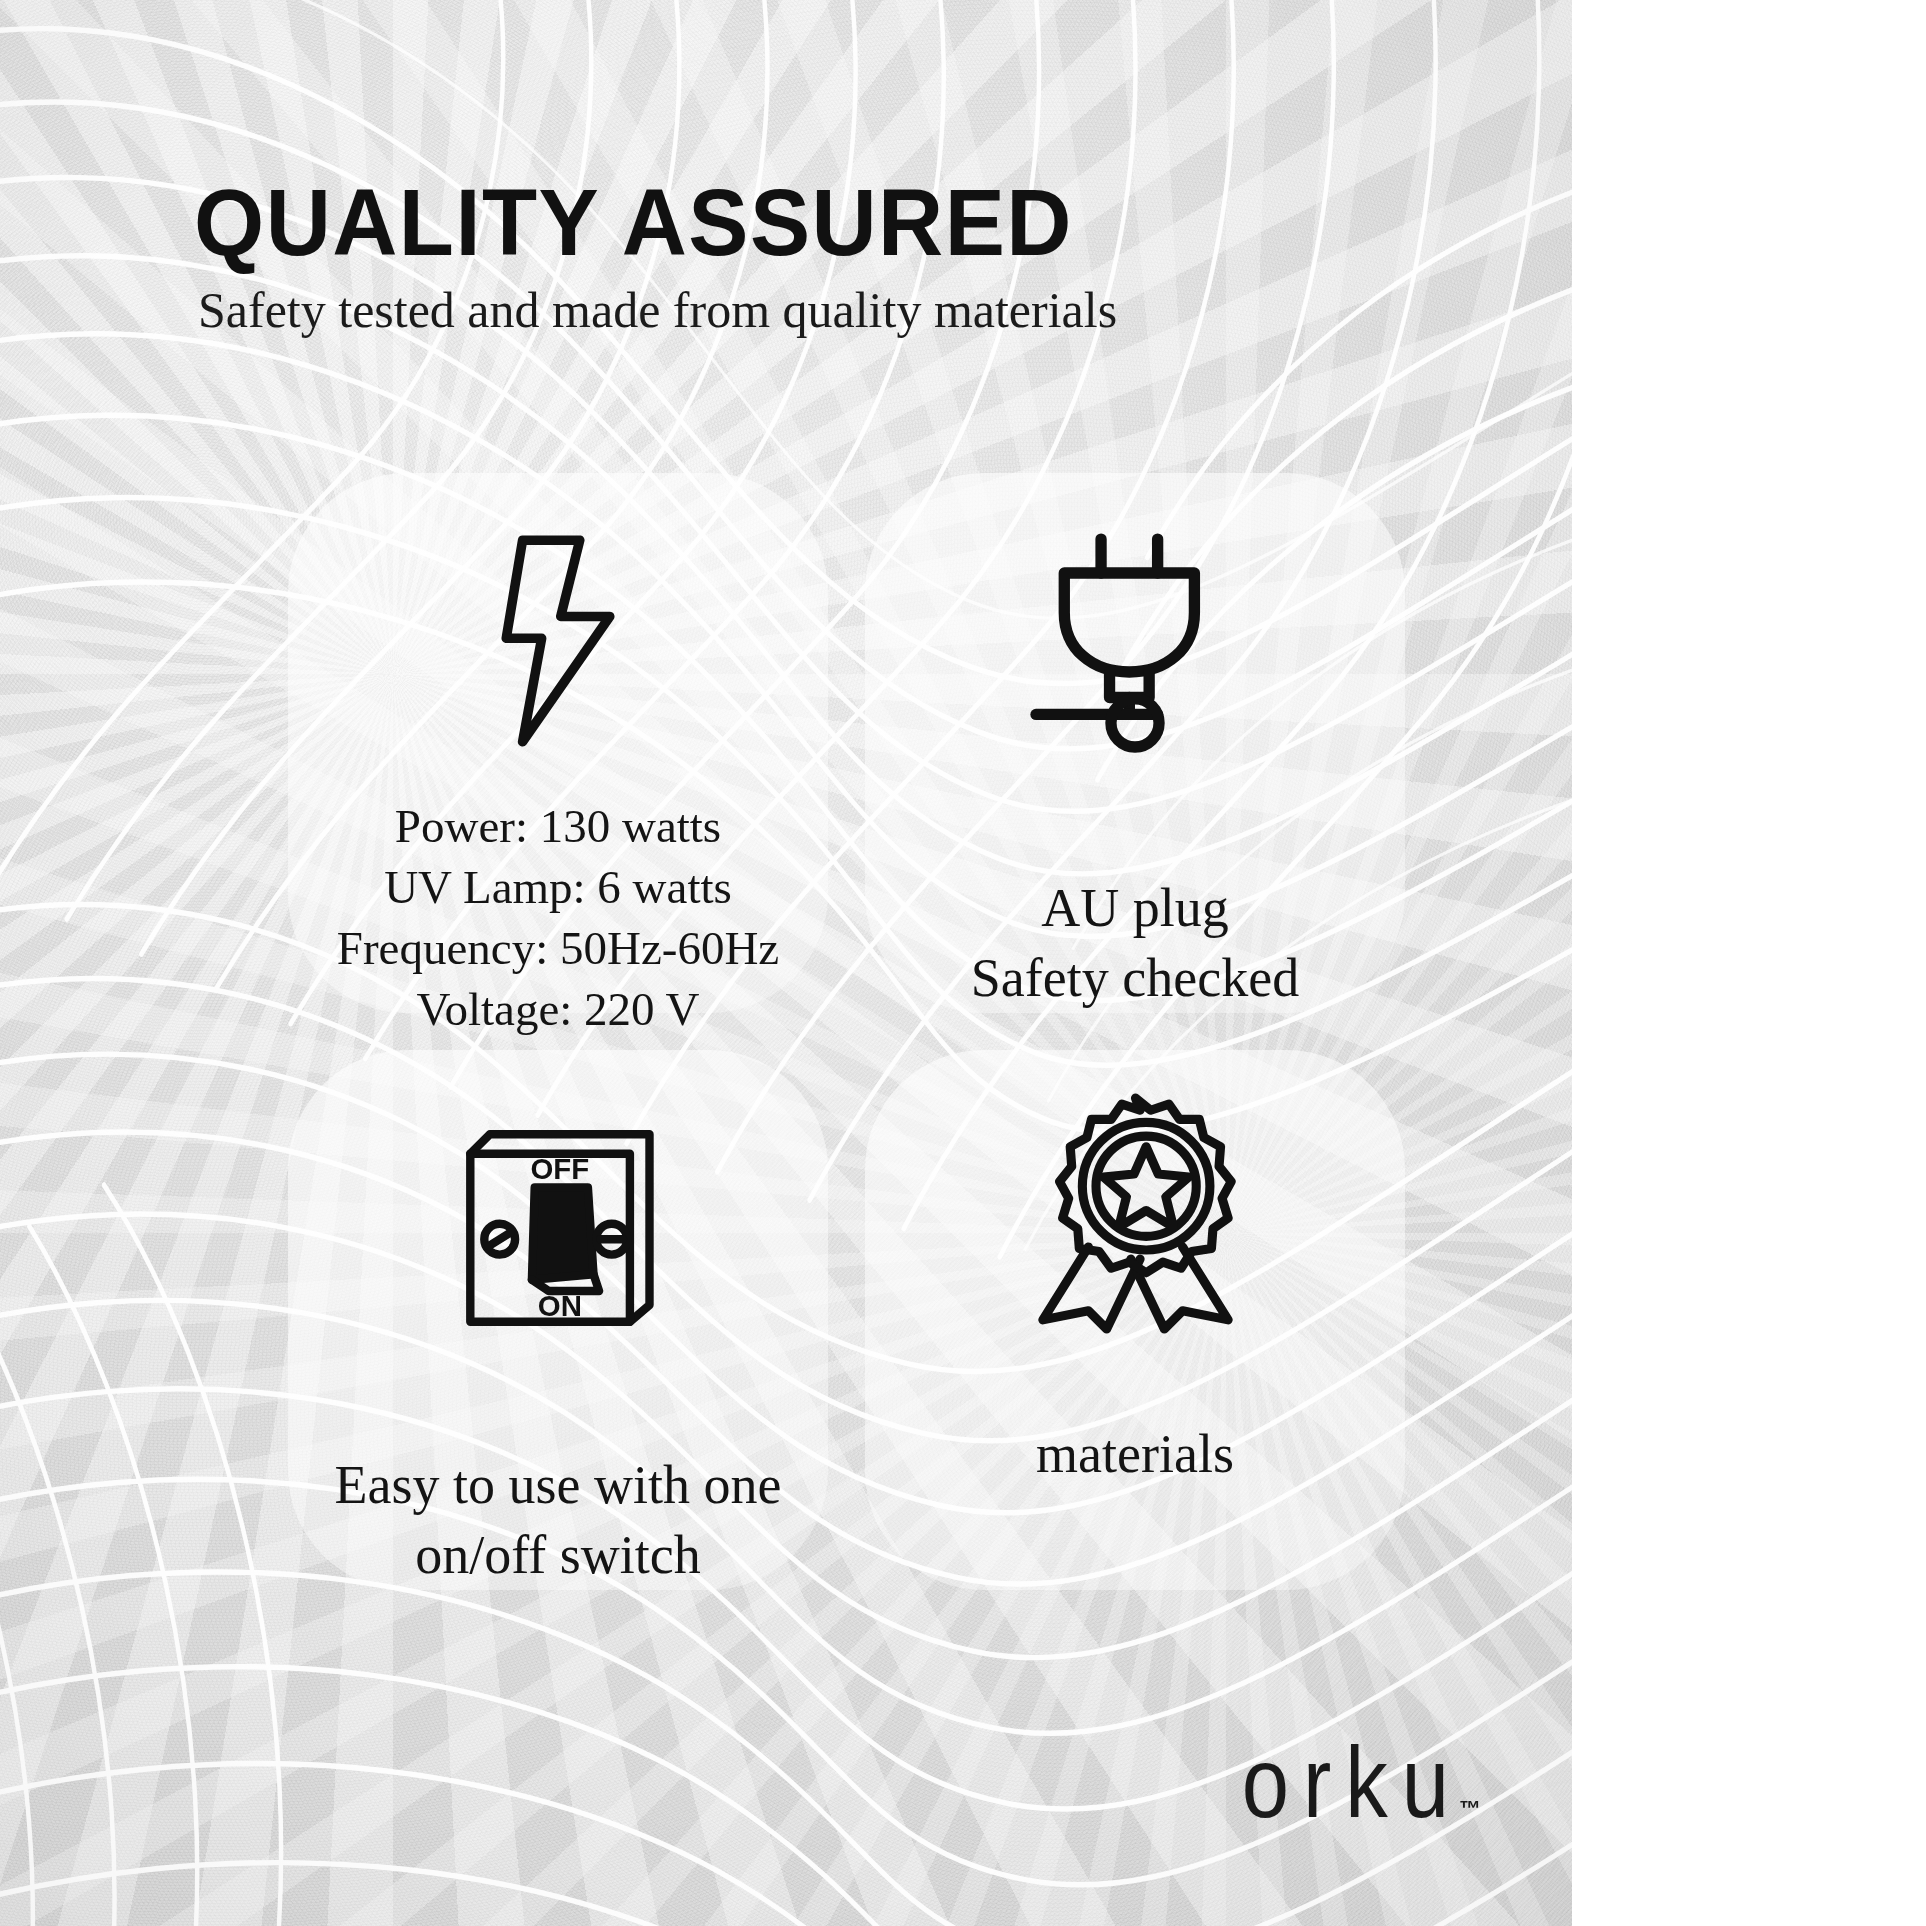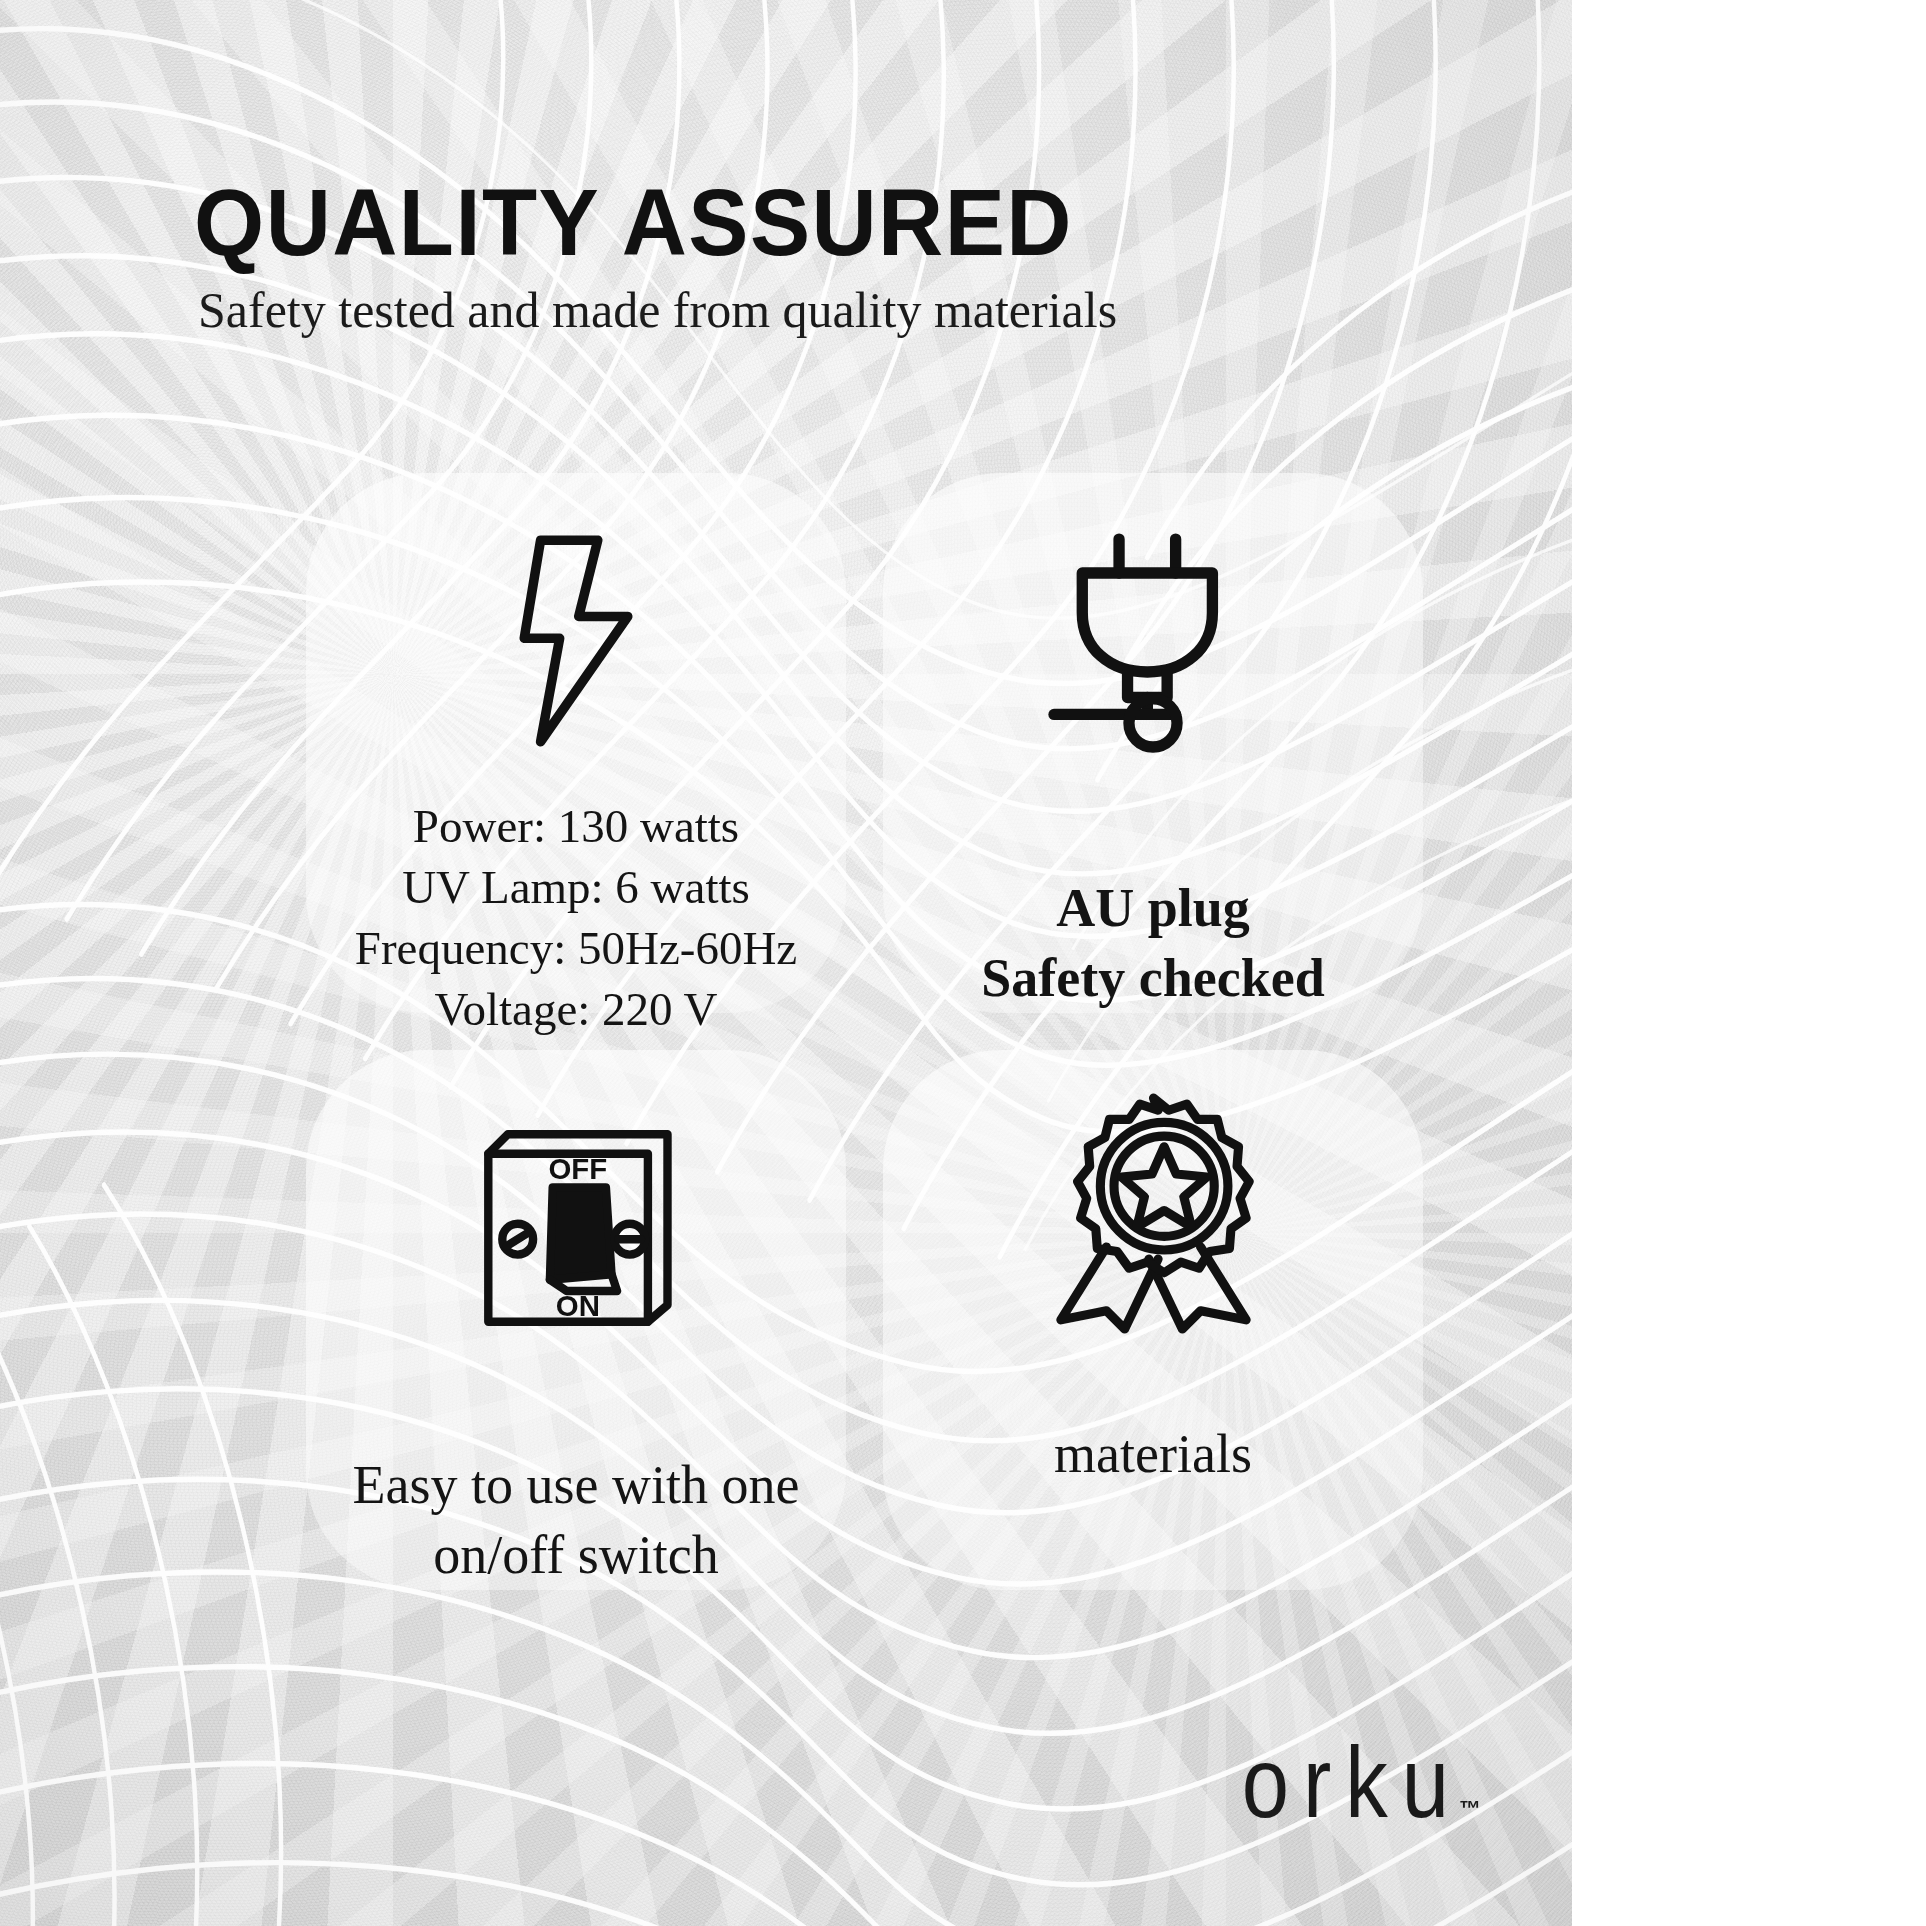--- a/index.html
+++ b/index.html
@@ -81,21 +81,21 @@
     font-size: 50px;
     line-height: 1.2;
     color: #1b1b1b;
     margin: 10px 0 0 4px;
     white-space: nowrap;
   }
 
   
   .grid {
     position: absolute;
-    left: 306px;
+    left: 288px;
     top: 473px;
     width: 1346px;
     height: 1148px;
     display: grid;
     grid-template-columns: 540px 540px;
     grid-template-rows: 540px 540px;
     column-gap: 267px;
     row-gap: 69px;
     gap: 37px;
   }
@@ -132,21 +132,21 @@
     margin-top: 51px;
   }
   .caption.big {
     font-size: 54px;
     margin-top: 65px;
   }
   .caption .ln { display: block; }
 
   
   .card-specs .caption.specs { margin-top: 46px; }
-  .card-plug  .caption.big   { margin-top: 119px; font-weight: bold; }
+  .card-plug  .caption.big   { margin-top: 119px; }
   .card-switch .caption.big  { margin-top: 119px; }
   .card-award .caption.big   { margin-top: 95px; }
 
   
   .logo {
     position: absolute;
     right: 91px;
     bottom: 95px;
     display: flex;
     align-items: flex-end;

